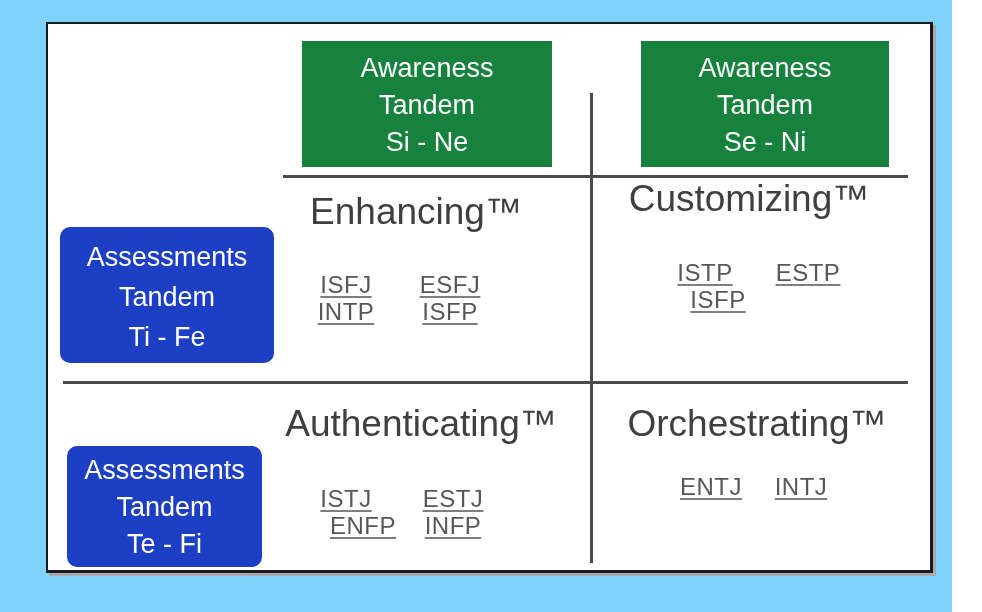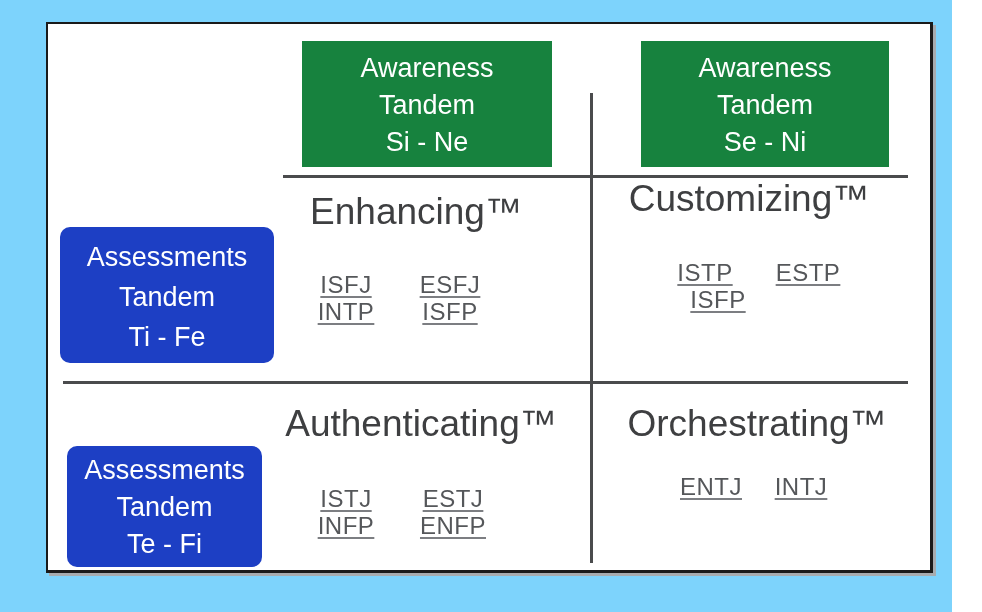--- a/index.html
+++ b/index.html
@@ -143,22 +143,22 @@
       <span class="type c2">ISFP</span>
     </div>
   </div>
 
   <div class="types tq3">
     <div class="trow">
       <span class="type">ISTJ</span>
       <span class="type c2">ESTJ</span>
     </div>
     <div class="trow">
+      <span class="type c2">ENFP</span>
       <span class="type">INFP</span>
-      <span class="type c2">ENFP</span>
     </div>
   </div>
 
   <div class="types tq4">
     <div class="trow">
       <span class="type c2">ENTJ</span>
       <span class="type">INTJ</span>
     </div>
   </div>
 </div>

